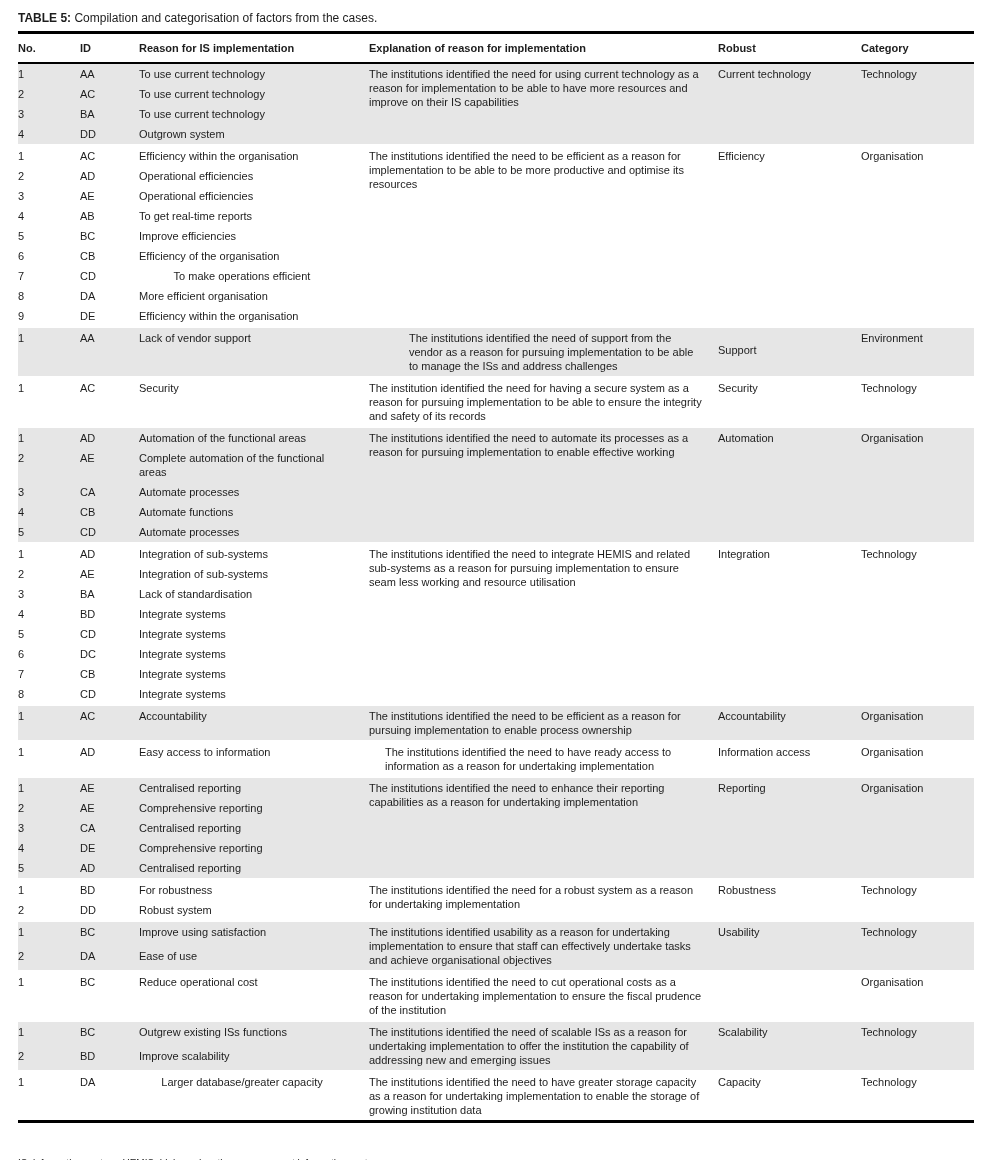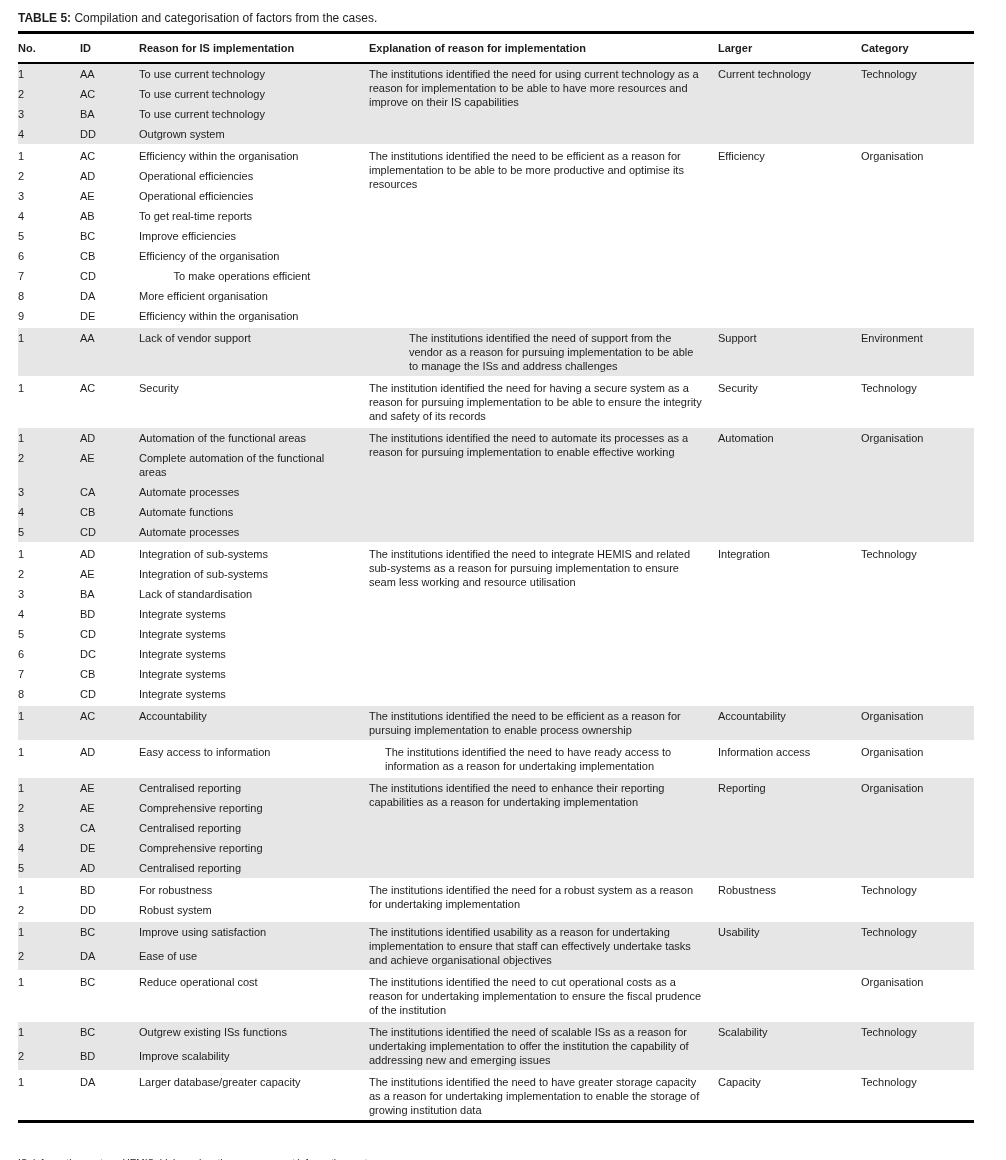--- a/index.html
+++ b/index.html
@@ -66,21 +66,21 @@
     <span class="title-label">TABLE 5:</span><span> Compilation and categorisation of factors from the cases.</span>
   </div>
 
   <div class="table">
 
     <div class="grid header-row">
       <div class="hc">No.</div>
       <div class="hc">ID</div>
       <div class="hc">Reason for IS implementation</div>
       <div class="hc">Explanation of reason for implementation</div>
-      <div class="hc">Larger</div>
+      <div class="hc">Robust</div>
       <div class="hc">Category</div>
     </div>
 
     <div>
         <div class="grid group shaded">
           <div class="cell" style="grid-area: 1 / 1;">1</div>
           <div class="cell" style="grid-area: 1 / 2;">AA</div>
           <div class="cell reason" style="grid-area: 1 / 3;">To use current technology</div>
           <div class="cell" style="grid-area: 2 / 1;">2</div>
           <div class="cell" style="grid-area: 2 / 2;">AC</div>
@@ -125,21 +125,21 @@
           <div class="cell reason" style="grid-area: 9 / 3;">Efficiency within the organisation</div>
           <div class="cell expl" style="grid-area: 1 / 4 / span 9;">The institutions identified the need to be efficient as a reason for implementation to be able to be more productive and optimise its resources</div>
           <div class="cell" style="grid-area: 1 / 5 / span 9;">Efficiency</div>
           <div class="cell" style="grid-area: 1 / 6 / span 9;">Organisation</div>
         </div>
         <div class="grid group shaded">
           <div class="cell" style="grid-area: 1 / 1;">1</div>
           <div class="cell" style="grid-area: 1 / 2;">AA</div>
           <div class="cell reason" style="grid-area: 1 / 3;">Lack of vendor support</div>
           <div class="cell expl" style="grid-area: 1 / 4 / span 1; margin-left: 40px;">The institutions identified the need of support from the vendor as a reason for pursuing implementation to be able to manage the ISs and address challenges</div>
-          <div class="cell" style="grid-area: 1 / 5 / span 1;">Support</div>
+          <div class="cell" style="grid-area: 1 / 5 / span 1; margin-top: 12px;">Support</div>
           <div class="cell" style="grid-area: 1 / 6 / span 1;">Environment</div>
         </div>
         <div class="grid group">
           <div class="cell" style="grid-area: 1 / 1;">1</div>
           <div class="cell" style="grid-area: 1 / 2;">AC</div>
           <div class="cell reason" style="grid-area: 1 / 3;">Security</div>
           <div class="cell expl" style="grid-area: 1 / 4 / span 1;">The institution identified the need for having a secure system as a reason for pursuing implementation to be able to ensure the integrity and safety of its records</div>
           <div class="cell" style="grid-area: 1 / 5 / span 1;">Security</div>
           <div class="cell" style="grid-area: 1 / 6 / span 1;">Technology</div>
         </div>
@@ -264,21 +264,21 @@
           <div class="cell" style="grid-area: 2 / 1;">2</div>
           <div class="cell" style="grid-area: 2 / 2;">BD</div>
           <div class="cell reason" style="grid-area: 2 / 3;">Improve scalability</div>
           <div class="cell expl" style="grid-area: 1 / 4 / span 2;">The institutions identified the need of scalable ISs as a reason for undertaking implementation to offer the institution the capability of addressing new and emerging issues</div>
           <div class="cell" style="grid-area: 1 / 5 / span 2;">Scalability</div>
           <div class="cell" style="grid-area: 1 / 6 / span 2;">Technology</div>
         </div>
         <div class="grid group">
           <div class="cell" style="grid-area: 1 / 1;">1</div>
           <div class="cell" style="grid-area: 1 / 2;">DA</div>
-          <div class="cell reason" style="grid-area: 1 / 3;">Larger database/greater capacity</div>
+          <div class="cell reason" style="grid-area: 1 / 3; text-align: center;">Larger database/greater capacity</div>
           <div class="cell expl" style="grid-area: 1 / 4 / span 1;">The institutions identified the need to have greater storage capacity as a reason for undertaking implementation to enable the storage of growing institution data</div>
           <div class="cell" style="grid-area: 1 / 5 / span 1;">Capacity</div>
           <div class="cell" style="grid-area: 1 / 6 / span 1;">Technology</div>
         </div>
       </div>
 
   </div>
 
   <div class="footnote">IS, information system; HEMIS, higher education management information system.</div>
 

